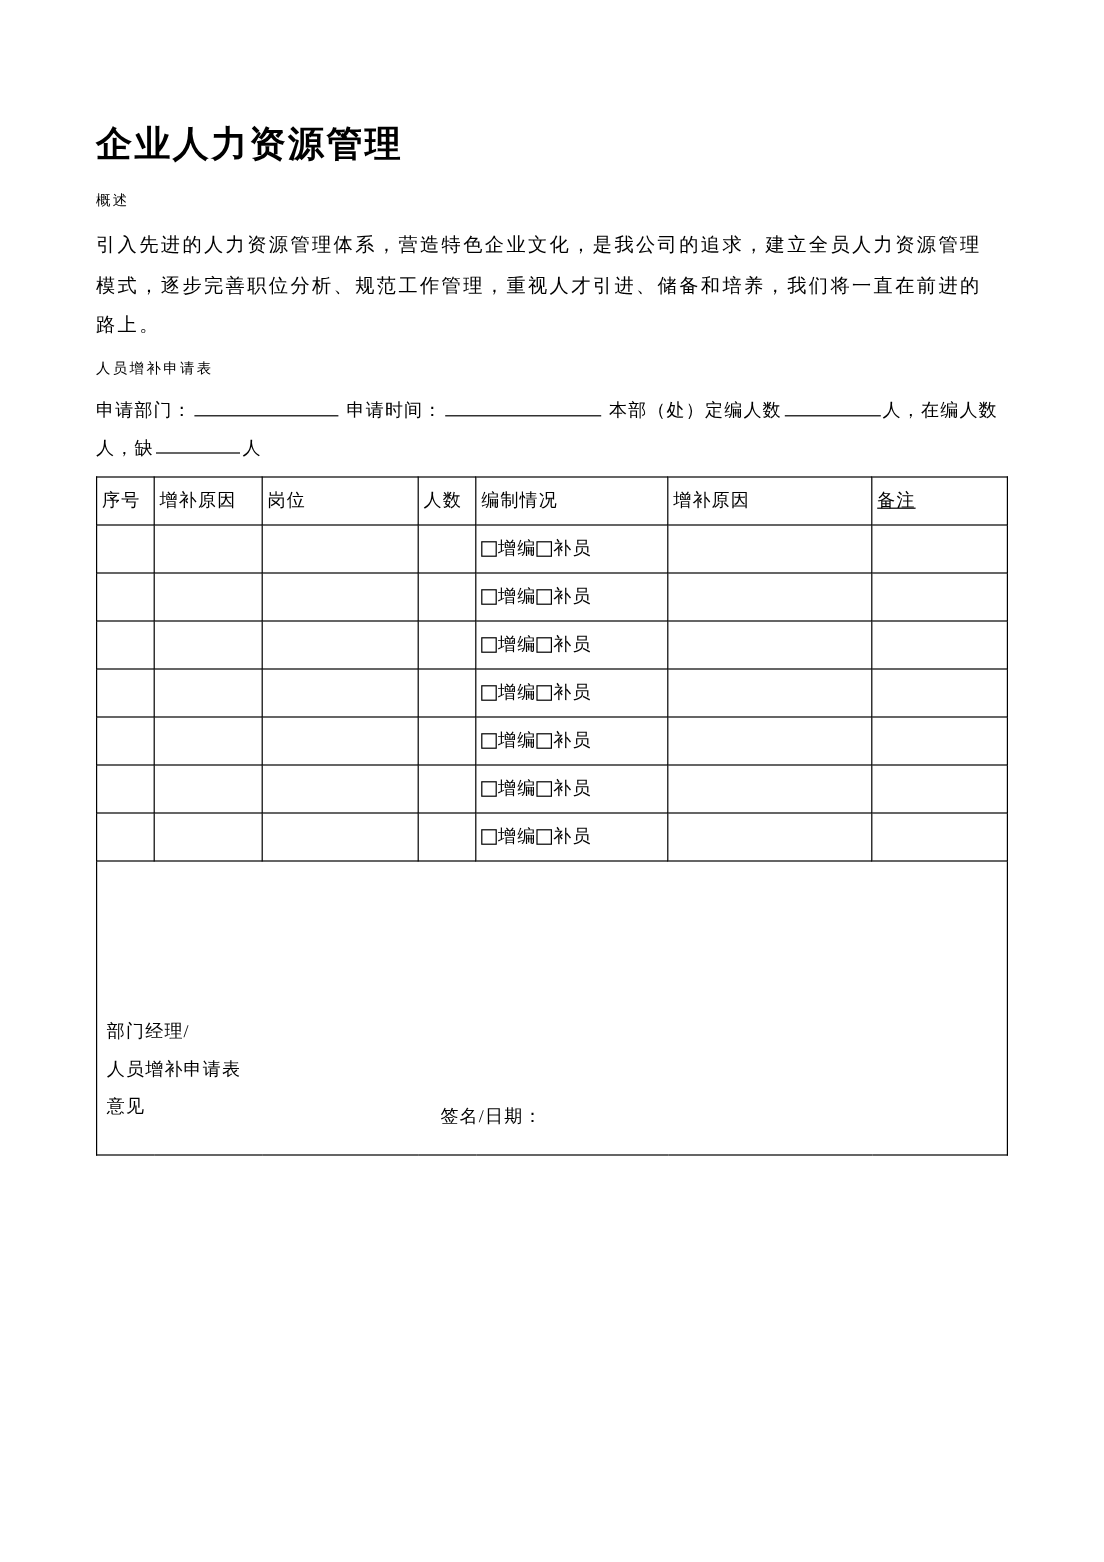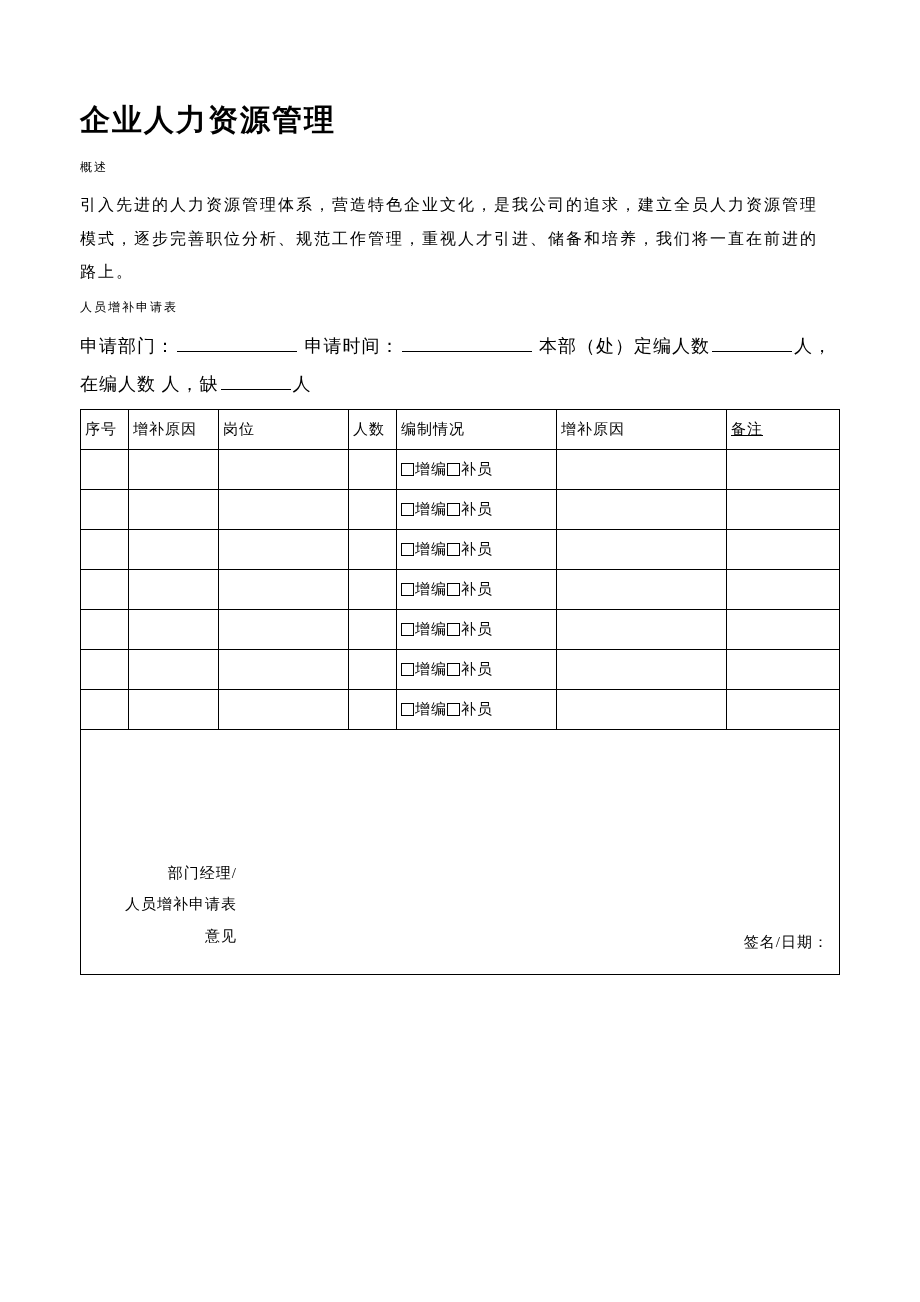--- a/index.html
+++ b/index.html
@@ -35,21 +35,21 @@
     line-height: 2.1;
     margin: 0 17px 10px 0;
     letter-spacing: 2px;
   }
   .form-code {
     font-size: 15px;
     margin: 8px 0 10px 0;
     letter-spacing: 1px;
   }
   .fill-line {
-    font-size: 18px;
+    font-size: 15px;
     line-height: 2.1;
     margin: 0 0 6px 0;
     letter-spacing: 1px;
   }
   .blank {
     display: inline-block;
     border-bottom: 1px solid #000;
     height: 1em;
     vertical-align: baseline;
     margin: 0 2px;
@@ -93,21 +93,20 @@
   td.big-cell {
     height: 245px;
     vertical-align: bottom;
     padding: 0;
   }
   .big-cell-inner {
     display: flex;
     align-items: flex-end;
     height: 100%;
     padding: 8px 6px 12px 0;
-    text-align: right;
   }
   .big-left {
     width: 152px;
     line-height: 2.1;
     letter-spacing: 1px;
     padding-left: 4px;
   }
   .big-right {
     flex: 1;
     padding-left: 130px;

